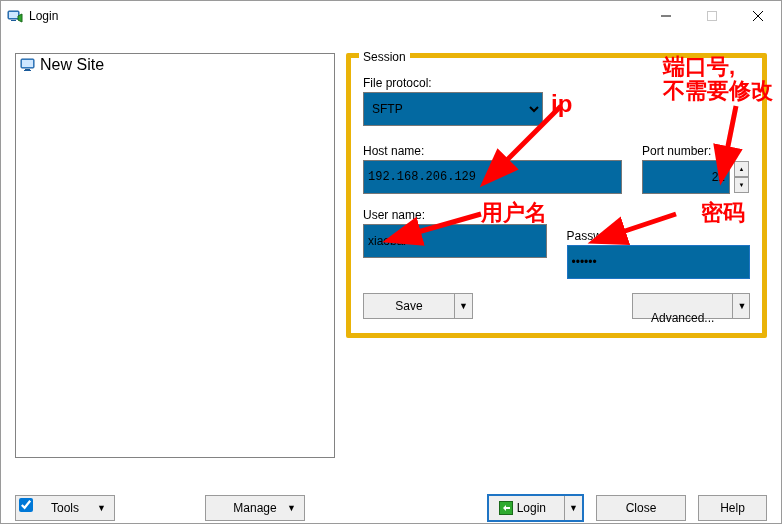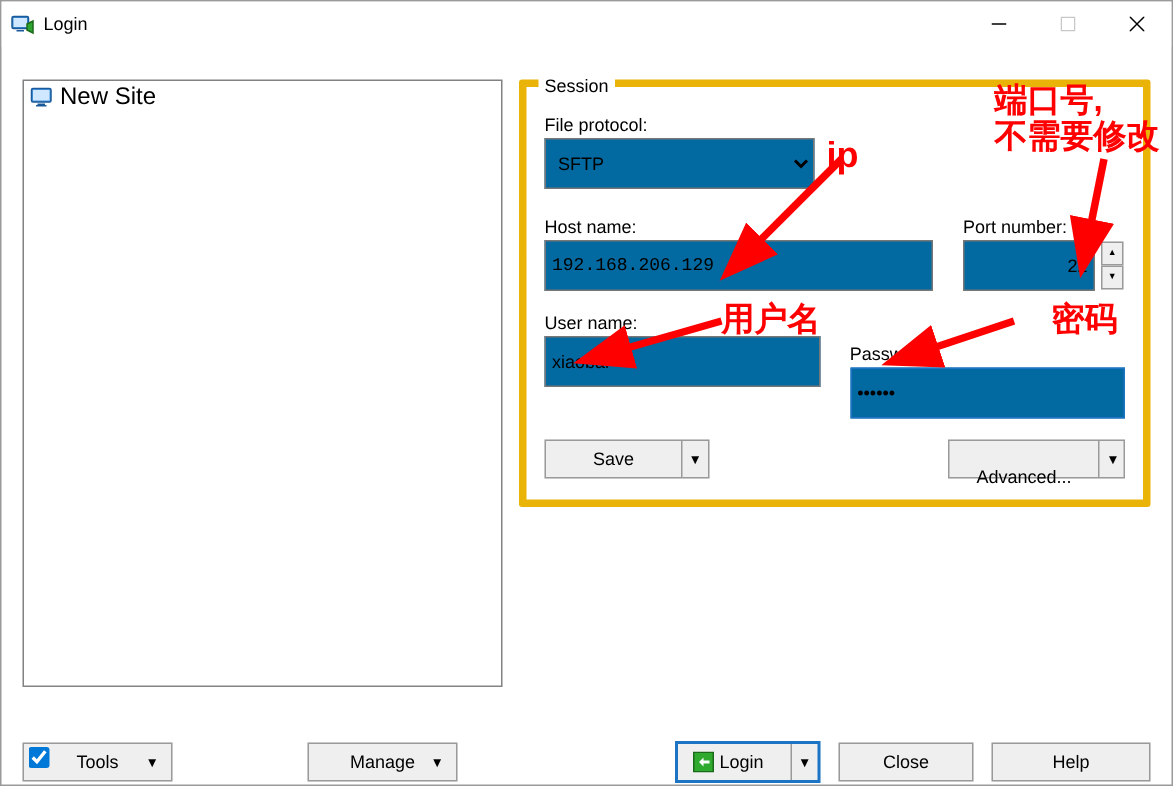--- a/index.html
+++ b/index.html
@@ -374,21 +374,21 @@
           </span>
           <span>Login</span>
         </button>
         <button class="arrow">▼</button>
       </div>
       <div style="width:12px;"></div>
       <button class="btn" style="width:90px;">
         <span>Close</span>
       </button>
       <div style="width:12px;"></div>
-      <button class="btn" style="width:106px;">
+      <button class="btn" style="width:69px;">
         <span>Help</span>
       </button>
     </div>
 
     <label class="startup-row">
       <input type="checkbox" checked="" style="">
     </label>
 
     <div class="anno" style="left:550px; top:60px;">ip</div>
     <div class="anno anno-small" style="left:662px; top:24px; white-space:pre; text-align:left;">端口号,

